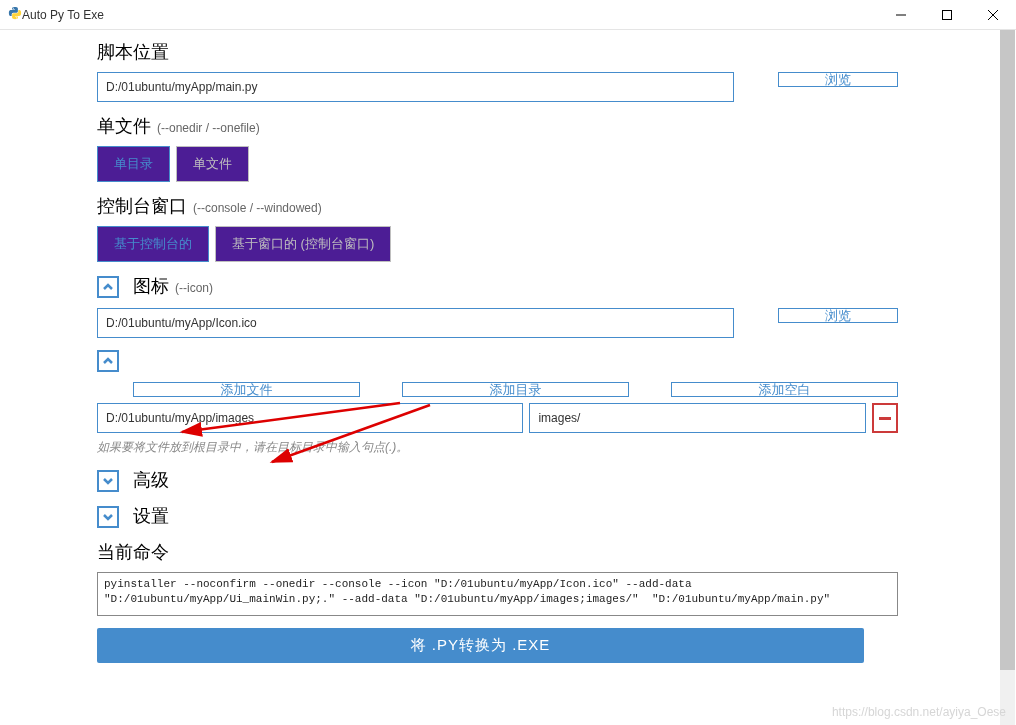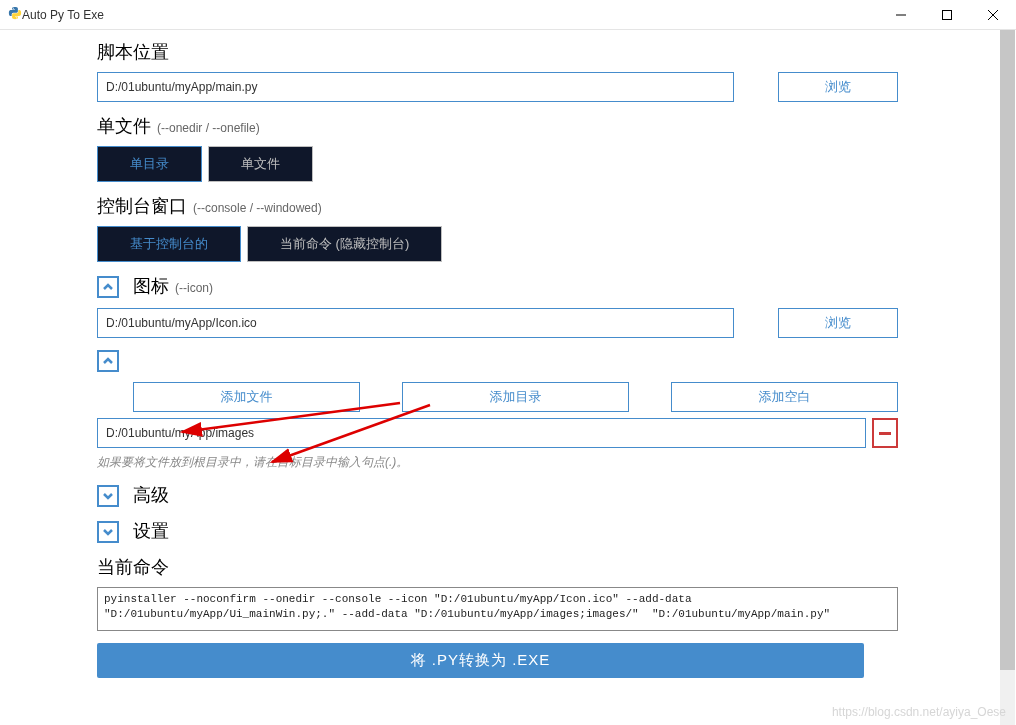--- a/index.html
+++ b/index.html
@@ -18,25 +18,25 @@
 .scrollbar { position: absolute; right: 1px; top: 30px; bottom: 0; width: 15px; background: #f0f0f0; }
 .scrollbar-thumb { width: 15px; background: #c6c6c6; height: 640px; position: absolute; top: 0; }
 
 .section { margin-bottom: 12px; }
 .section-title { font-size: 18px; font-weight: 400; display: flex; align-items: baseline; gap: 6px; margin-bottom: 8px; }
 .section-sub { font-size: 12px; color: #666; font-weight: 400; }
 
 .row { display: flex; gap: 8px; align-items: stretch; }
 .text-input { border: 1.5px solid #458ccc; height: 30px; padding: 1px 8px; font-size: 12px; color: #333; font-family: inherit; outline: none; background: #fff; }
 .text-input.flex { flex: 1; }
-.btn { border: 1.5px solid #458ccc; background: #fff; color: #458ccc; height: 30px; font-size: 13px; display: flex; align-items: center; justify-content: center; cursor: pointer; font-family: inherit; margin-left: 36px; }
+.btn { border: 1.5px solid #458ccc; background: #fff; color: #458ccc; height: 15px; font-size: 13px; display: flex; align-items: center; justify-content: center; cursor: pointer; font-family: inherit; margin-left: 36px; }
 .btn.browse { width: 120px; }
 
 .radio-group { display: flex; gap: 6px; margin-top: 8px; }
-.radio-btn { border: 1.5px solid #458ccc; padding: 8px 32px; font-size: 13px; color: #458ccc; cursor: pointer; background: #0f172a; }
+.radio-btn { border: 1.5px solid #458ccc; padding: 8px 16px; font-size: 13px; color: #458ccc; cursor: pointer; background: #4c1d95; }
 .radio-btn.inactive { border-color: #bfbfbf; color: #bfbfbf; }
 
 
 .collapse-head { display: flex; align-items: flex-end; gap: 14px; margin-bottom: 10px; }
 .chevron-box { width: 22px; height: 22px; border: 2px solid #458ccc; display: flex; align-items: center; justify-content: center; cursor: pointer; }
 .chevron-box svg { width: 12px; height: 12px; stroke: #458ccc; stroke-width: 2.5; fill: none; }
 .collapse-title { font-size: 18px; display: flex; align-items: baseline; gap: 6px; }
 
 
 .triple { display: flex; gap: 6px; }
@@ -119,21 +119,21 @@
     </div>
   </div>
 
   <div class="section">
     <div class="section-title">
       <span>控制台窗口</span>
       <span class="section-sub">(--console / --windowed)</span>
     </div>
     <div class="radio-group">
       <div class="radio-btn">基于控制台的</div>
-      <div class="radio-btn inactive">当前命令 (隐藏控制台)</div>
+      <div class="radio-btn inactive">基于窗口的 (控制台窗口)</div>
     </div>
   </div>
 
   <div class="section">
     <div class="collapse-head">
       <div class="chevron-box">
         <svg viewBox="0 0 12 12">
             <polyline points="2,8 6,4 10,8"></polyline>
           </svg>
       </div>
@@ -157,20 +157,21 @@
       </div>
     </div>
     <div class="triple main-w">
       <button class="btn">添加文件</button>
       <button class="btn">添加目录</button>
       <button class="btn">添加空白</button>
     </div>
     <div class="data-rows main-w">
       <div class="data-row">
         <input class="text-input" value="D:/01ubuntu/myApp/images" style="">
+        <input class="text-input dest" value="images/" style="">
         <div class="remove-btn">
             <div class="bar"></div>
           </div>
       </div>
     </div>
     <div class="hint main-w">如果要将文件放到根目录中，请在目标目录中输入句点(.)。</div>
   </div>
 
   <div class="section">
     <div class="collapse-head" style="margin-bottom:4px">

